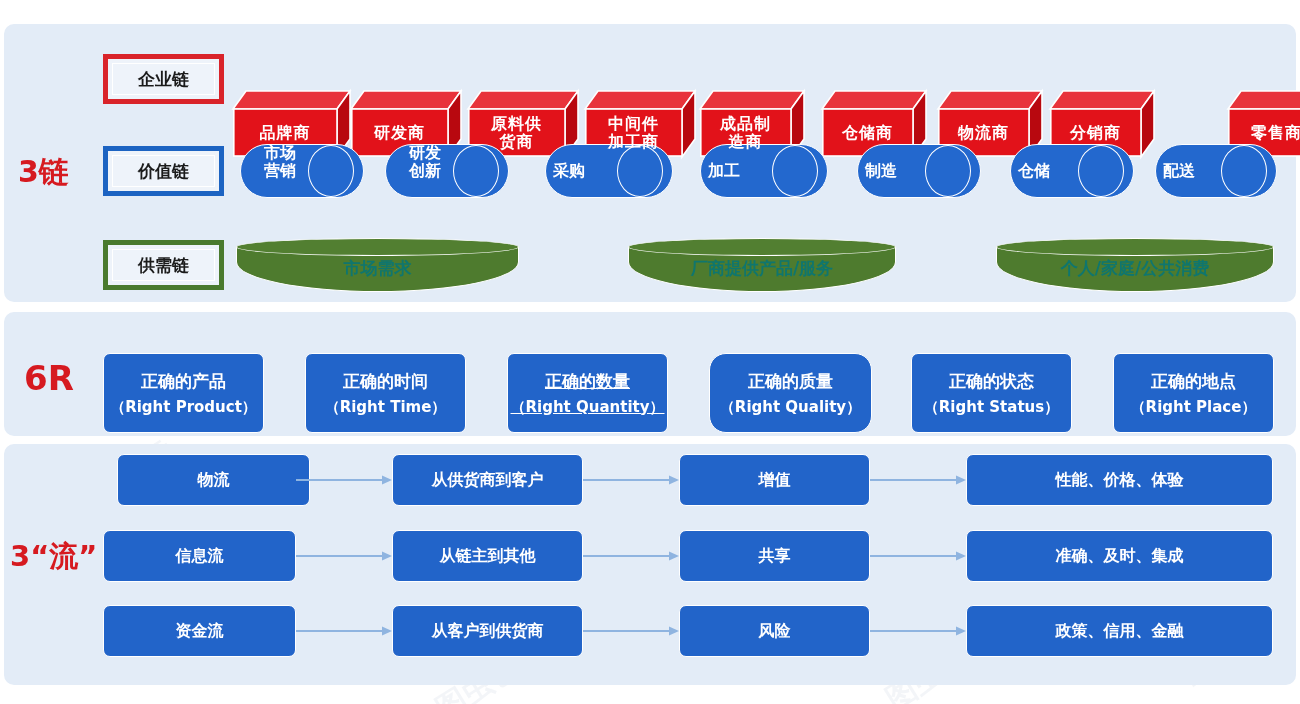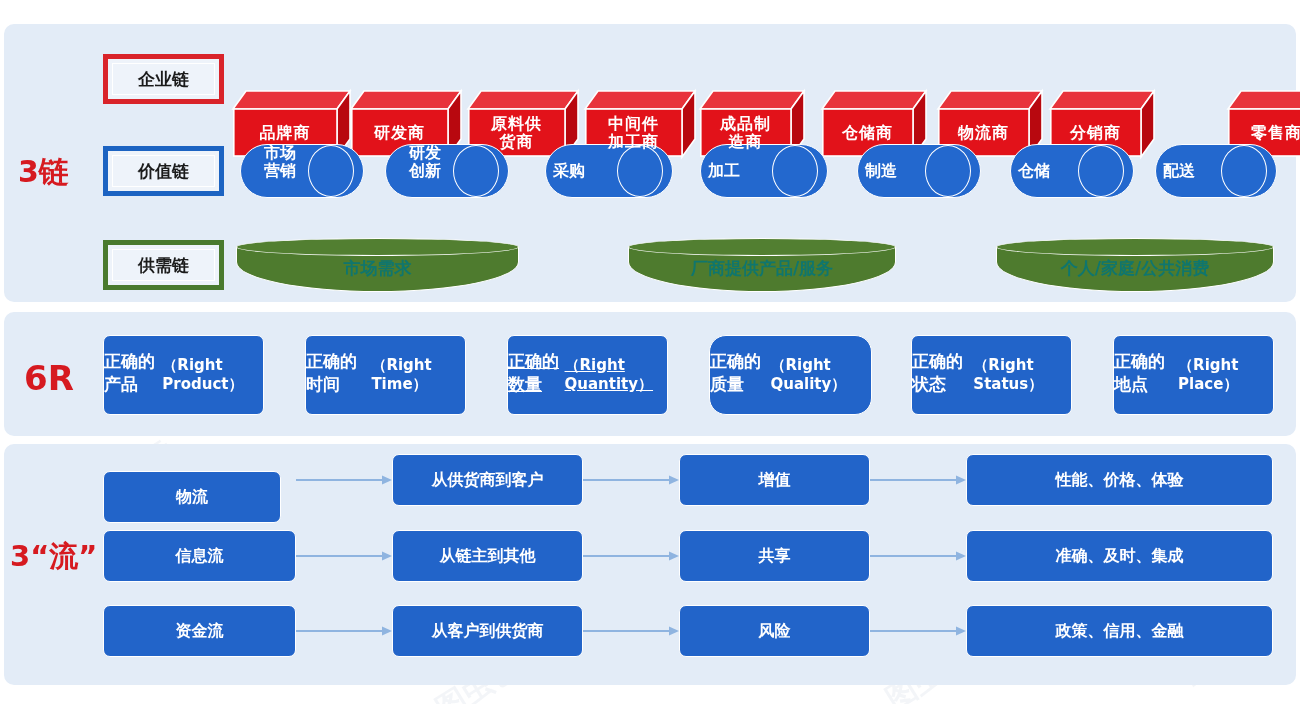--- a/index.html
+++ b/index.html
@@ -118,26 +118,26 @@
     display: flex; align-items: center; justify-content: center;
     color: #0f766e; font-size: 17px; font-weight: bold;
     font-family: "DejaVu Sans", "Liberation Sans", sans-serif;
     z-index: 3;
     padding-top: 6px;
   }
 
   
   .r-card {
     position: absolute;
-    top: 335px;
+    top: 353px;
     height: 80px;
     background: #2264c9;
     border-radius: 7px;
     border: 1.5px solid #ffffff;
-    display: flex; flex-direction: row;
+    display: flex; flex-direction: column;
     align-items: center; justify-content: center;
     color: #ffffff;
     font-family: "DejaVu Sans", "Liberation Sans", sans-serif;
   }
   .r-card .cn { font-size: 17px; font-weight: bold; margin-bottom: 5px; }
   .r-card .en { font-size: 15px; font-weight: bold; }
 
   
   .f-box {
     position: absolute;
@@ -390,21 +390,21 @@
       </div>
       <div class="r-card" style="left: 1113px; width: 161px;">
         <div class="cn">正确的地点</div>
         <div class="en">（Right Place）</div>
       </div>
     </div>
 
   <div class="panel" id="panel-flows"></div>
   <div class="side-label" id="label-3flow">3“流”</div>
   <div id="flow-layer">
-      <div class="f-box" style="left: 103px; top: 454px; width: 178px; margin-top: 17px;">
+      <div class="f-box" style="left: 117px; top: 454px; width: 193px;">
         <span>物流</span>
       </div>
       <div class="arrow" style="left: 296px; top: 474px; width: 96px;">
         <svg width="96" height="12" viewBox="0 0 96 12">
           <line x1="0" y1="6" x2="87" y2="6" stroke="#8fb4e0" stroke-width="2"></line>
           <polygon points="86,1.5 96,6 86,10.5" fill="#8fb4e0"></polygon>
         </svg>
       </div>
       <div class="f-box" style="left: 392px; top: 454px; width: 191px;">
         <span>从供货商到客户</span>

